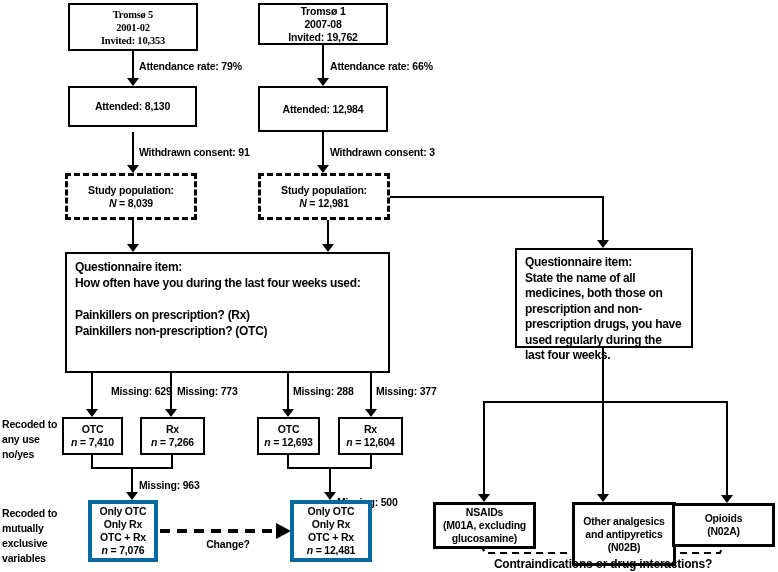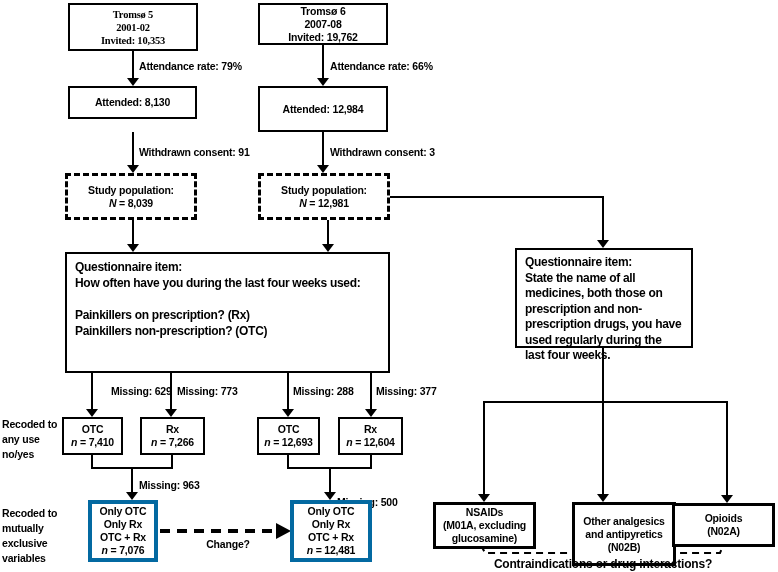--- a/index.html
+++ b/index.html
@@ -20,21 +20,21 @@
   .box.qbox{
     align-items:flex-start;justify-content:flex-start;text-align:left;
     font-size:12px;letter-spacing:-0.3px;
   }
   .lbl{position:absolute;z-index:2;white-space:nowrap;}
   .gap16{margin-top:16px;}
   i{font-style:italic;}
 
   #b-t5{left:68px;top:3px;width:130px;height:48px;font-family:Liberation Serif, serif;}
   #b-t6{left:258px;top:3px;width:130px;height:42px;}
-  #b-att5{left:68px;top:86px;width:129px;height:33px;}
+  #b-att5{left:68px;top:86px;width:129px;height:41px;}
   #b-att6{left:258px;top:86px;width:130px;height:46px;}
   #b-sp5{left:65px;top:173px;width:132px;height:47px;}
   #b-sp6{left:258px;top:173px;width:132px;height:47px;}
   #b-ql{left:65px;top:252px;width:325px;height:121px;padding:5px 8px;line-height:16px;}
   #b-qr{left:515px;top:248px;width:178px;height:100px;padding:5px 8px;line-height:15.5px;}
   #b-otc5{left:62px;top:417px;width:61px;height:38px;}
   #b-rx5{left:140px;top:417px;width:65px;height:38px;}
   #b-otc6{left:257px;top:417px;width:63px;height:38px;}
   #b-rx6{left:338px;top:417px;width:65px;height:38px;}
   #b-f5{left:88px;top:500px;width:70px;height:62px;line-height:13px;}
@@ -146,21 +146,21 @@
   <div class="box" id="b-att5">
     <div>Attended: 8,130</div>
   </div>
   <div class="lbl" id="l-wc5">Withdrawn consent: 91</div>
   <div class="box dashed" id="b-sp5">
     <div>Study population:</div>
     <div><i>N</i><span> = 8,039</span></div>
   </div>
 
   <div class="box" id="b-t6">
-    <div>Tromsø 6</div>
+    <div>Tromsø 1</div>
     <div>2007-08</div>
     <div>Invited: 19,762</div>
   </div>
   <div class="lbl" id="l-ar6">Attendance rate: 66%</div>
   <div class="box" id="b-att6">
     <div>Attended: 12,984</div>
   </div>
   <div class="lbl" id="l-wc6">Withdrawn consent: 3</div>
   <div class="box dashed" id="b-sp6">
     <div>Study population:</div>

